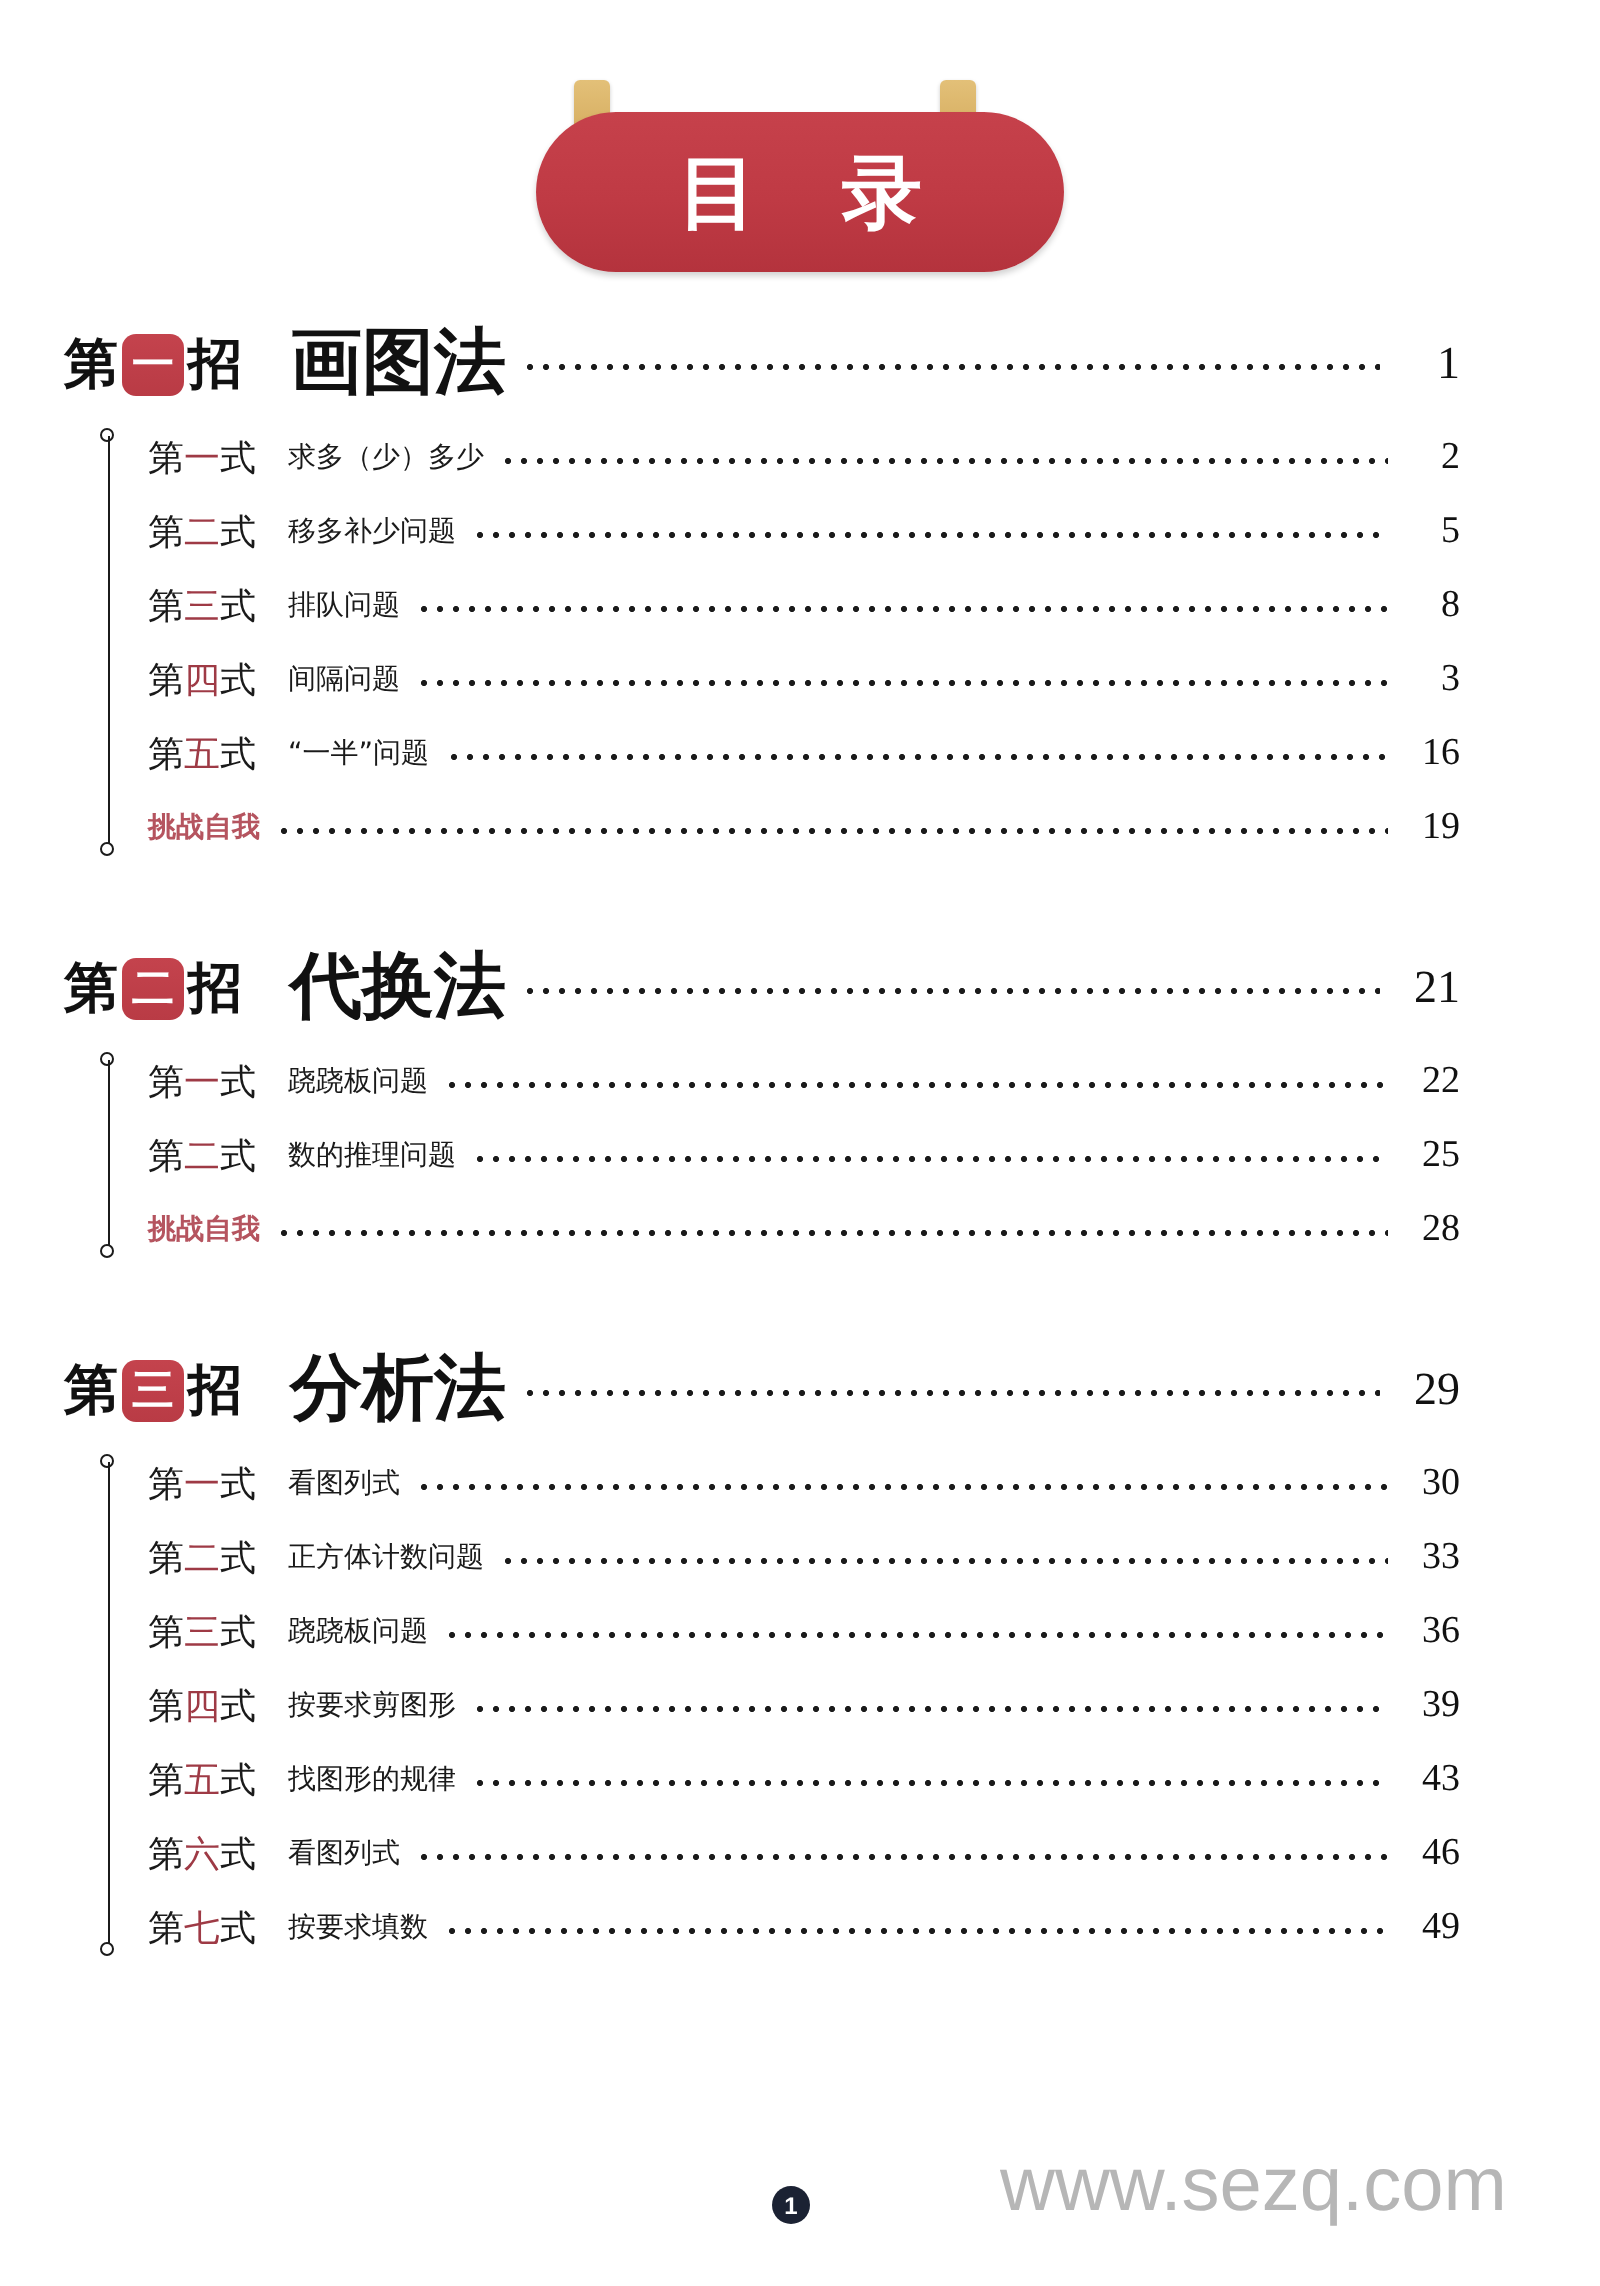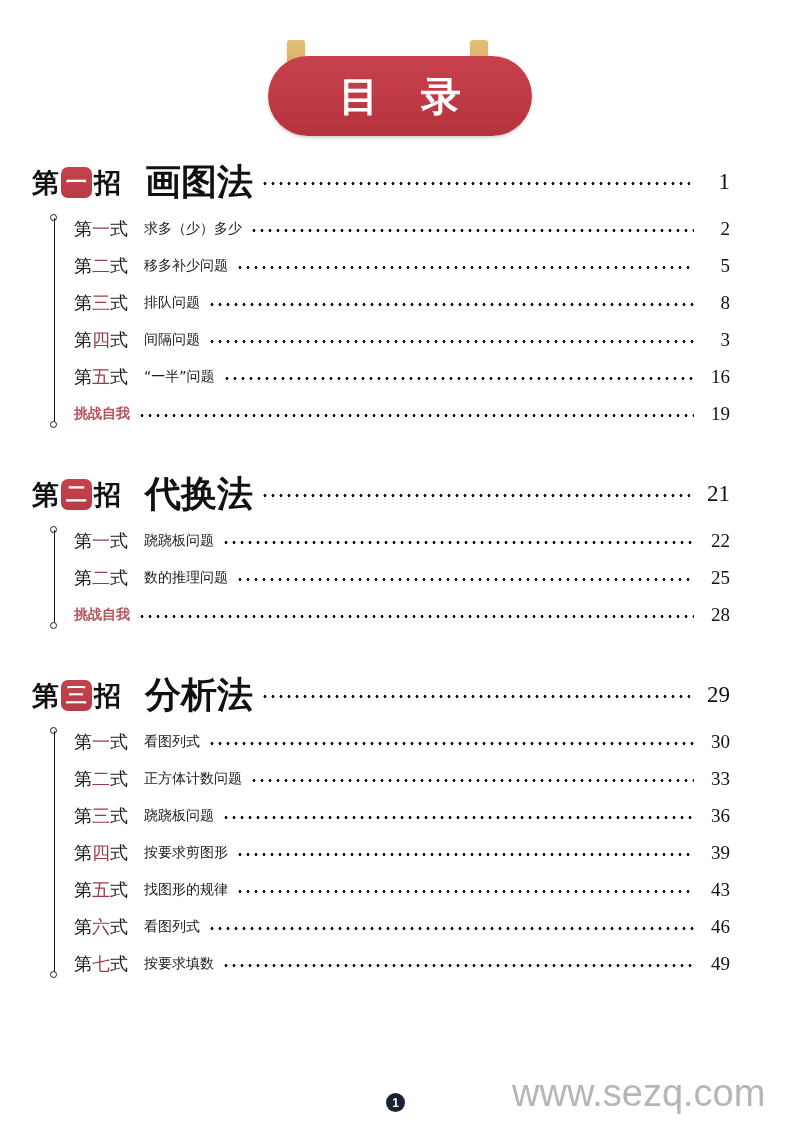--- a/index.html
+++ b/index.html
@@ -218,21 +218,21 @@
     color: #ffffff;
     font-size: 12px;
     font-weight: bold;
     display: flex;
     align-items: center;
     justify-content: center;
     font-family: "Liberation Sans", sans-serif;
   }
   .watermark {
     position: absolute;
-    left: 512px;
+    left: 500px;
     top: 1072px;
     font-size: 38px;
     color: #b6b6b6;
     letter-spacing: 0px;
     font-family: "Liberation Sans", "DejaVu Sans", sans-serif;
     white-space: nowrap;
   }
 </style>
 </head>
 <body>

